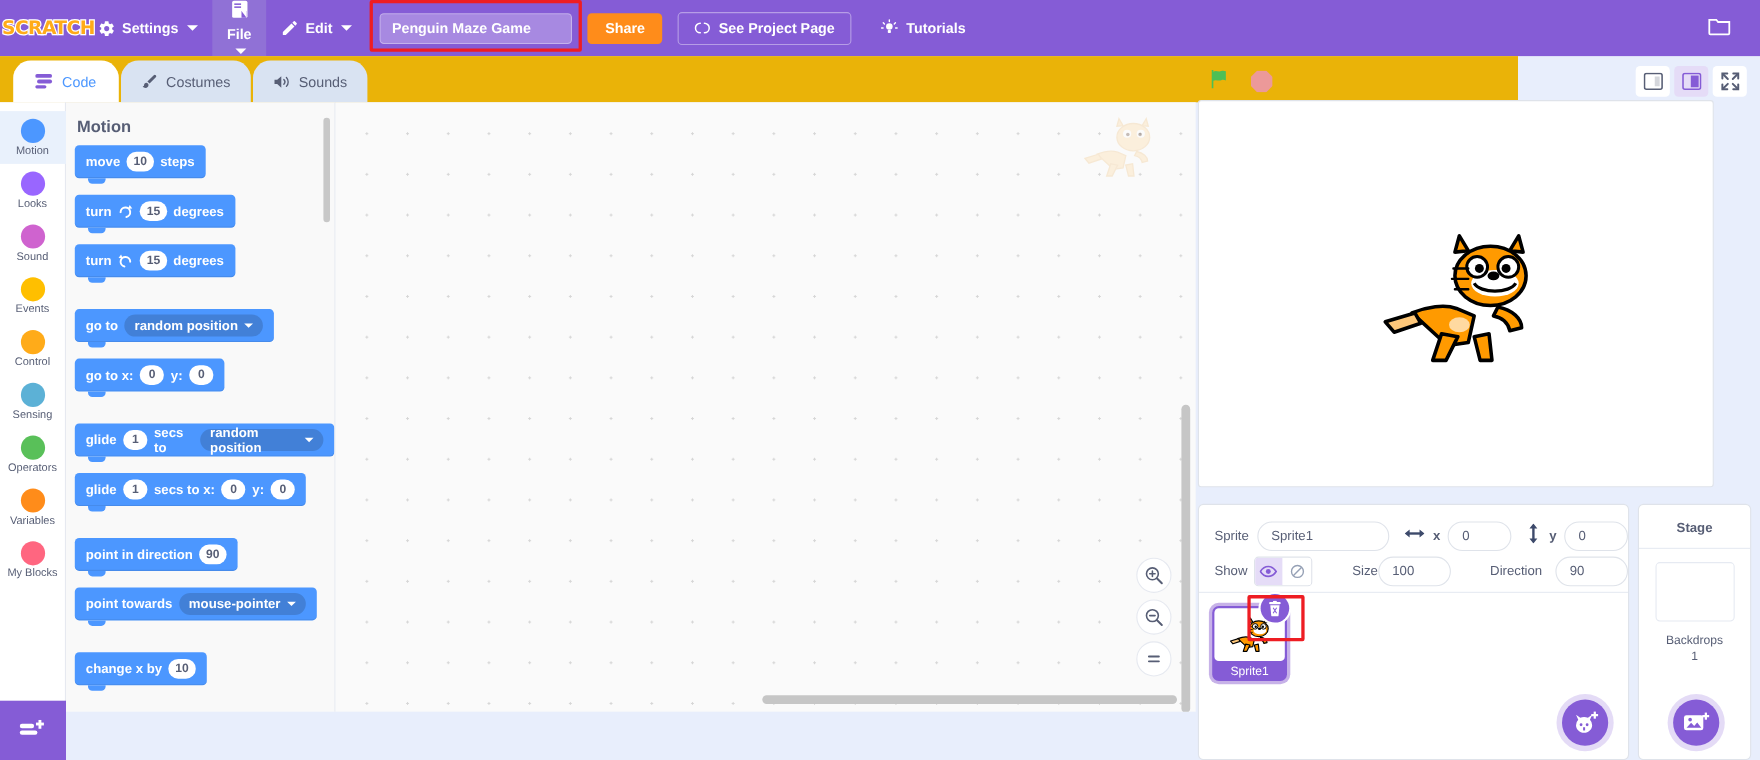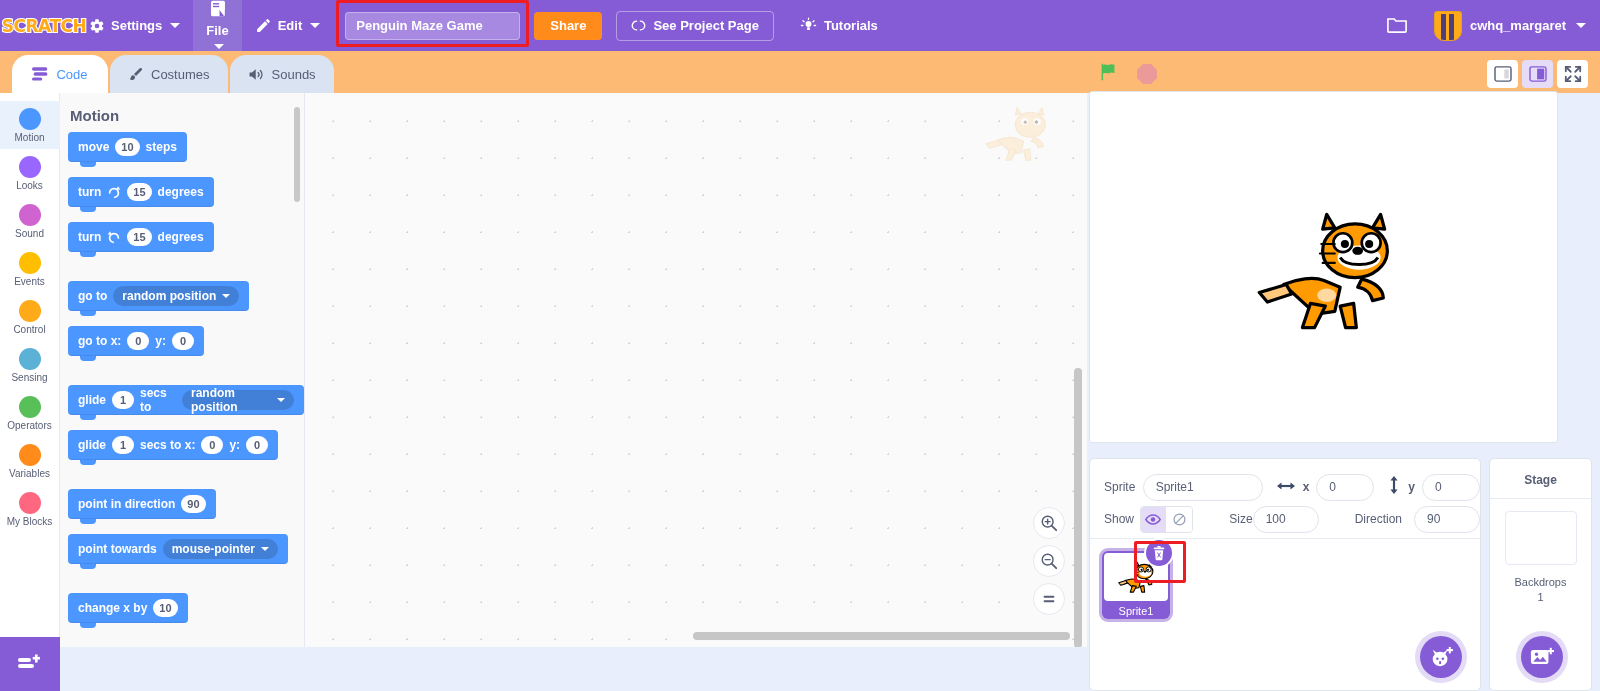--- a/index.html
+++ b/index.html
@@ -89,22 +89,22 @@
     content: ''; position: absolute; left: 6px; top: 2px;
     width: 5px; height: 26px; background: #4d3f7a;
   }
   .avatar::after {
     content: ''; position: absolute; left: 14px; top: 2px;
     width: 5px; height: 26px; background: #4d3f7a;
   }
 
   
   .tabbar {
-    position: absolute; left: 0; top: 51px; width: 1600px; height: 42px;
-    background: #fdba74;
+    position: absolute; left: 0; top: 51px; width: 1380px; height: 42px;
+    background: #eab308;
     display: flex; align-items: flex-end; padding-left: 12px;
   }
   .tab {
     height: 38px; min-width: 96px; padding: 0 18px;
     border-radius: 16px 16px 0 0;
     display: flex; align-items: center; justify-content: center; gap: 7px;
     font-size: 13px; color: #575e75; cursor: pointer;
     background: #d9e3f2; margin-right: 2px;
   }
   .tab.active { background: #fff; color: #4c97ff; font-weight: normal; }
@@ -384,25 +384,20 @@
     </div>
 
     <div class="spacer"></div>
 
     <div class="folder-icon">
       <svg width="22" height="20" viewBox="0 0 24 22">
         <path fill="none" stroke="#fff" stroke-width="1.8" d="M2 5.5h7l1.8 2.2H22v11.3a1 1 0 01-1 1H3a1 1 0 01-1-1z"></path>
       </svg>
     </div>
 
-    <div class="account">
-      <div class="avatar"></div>
-      <span>cwhq_margaret</span>
-      <span class="caret"></span>
-    </div>
   </div>
 
   <div class="tabbar">
     <div class="tab active">
       <svg width="17" height="14" viewBox="0 0 20 16">
         <rect x="0" y="0" width="18" height="4.2" rx="2" fill="#855cd6"></rect>
         <rect x="2" y="6" width="16" height="4.2" rx="2" fill="#855cd6"></rect>
         <rect x="0" y="12" width="12" height="3.6" rx="1.8" fill="#855cd6"></rect>
       </svg>
       <span>Code</span>

